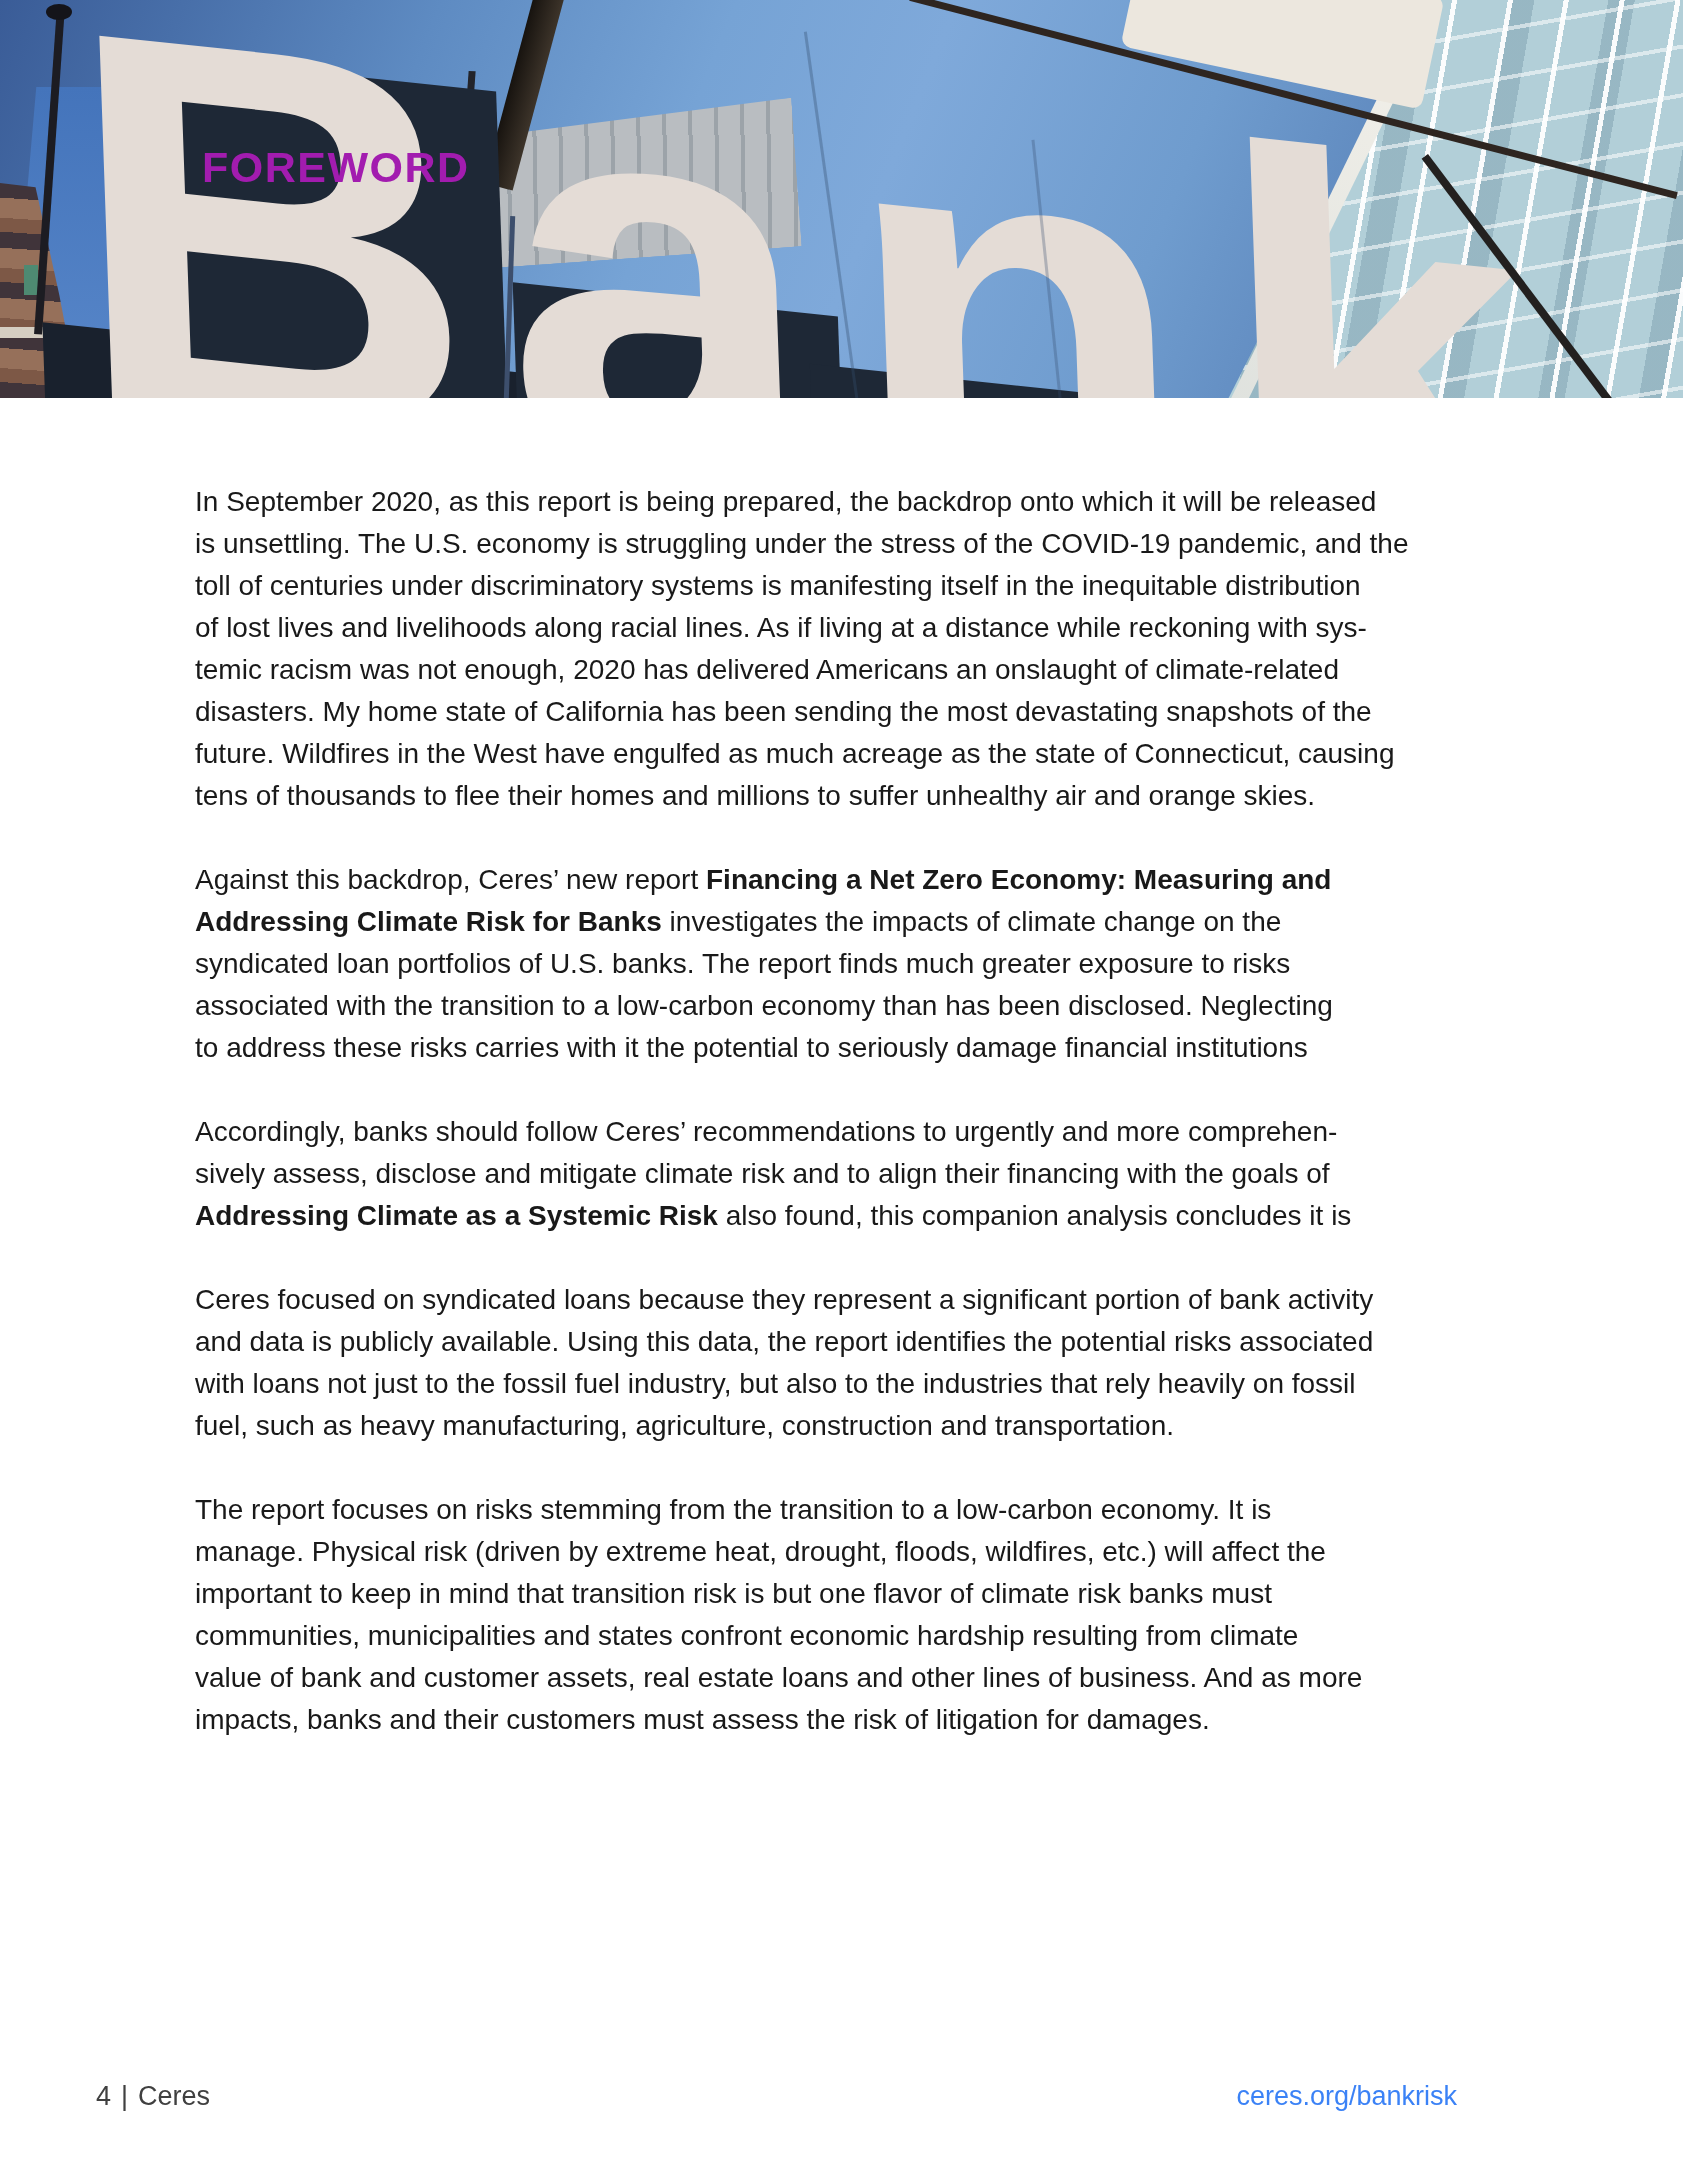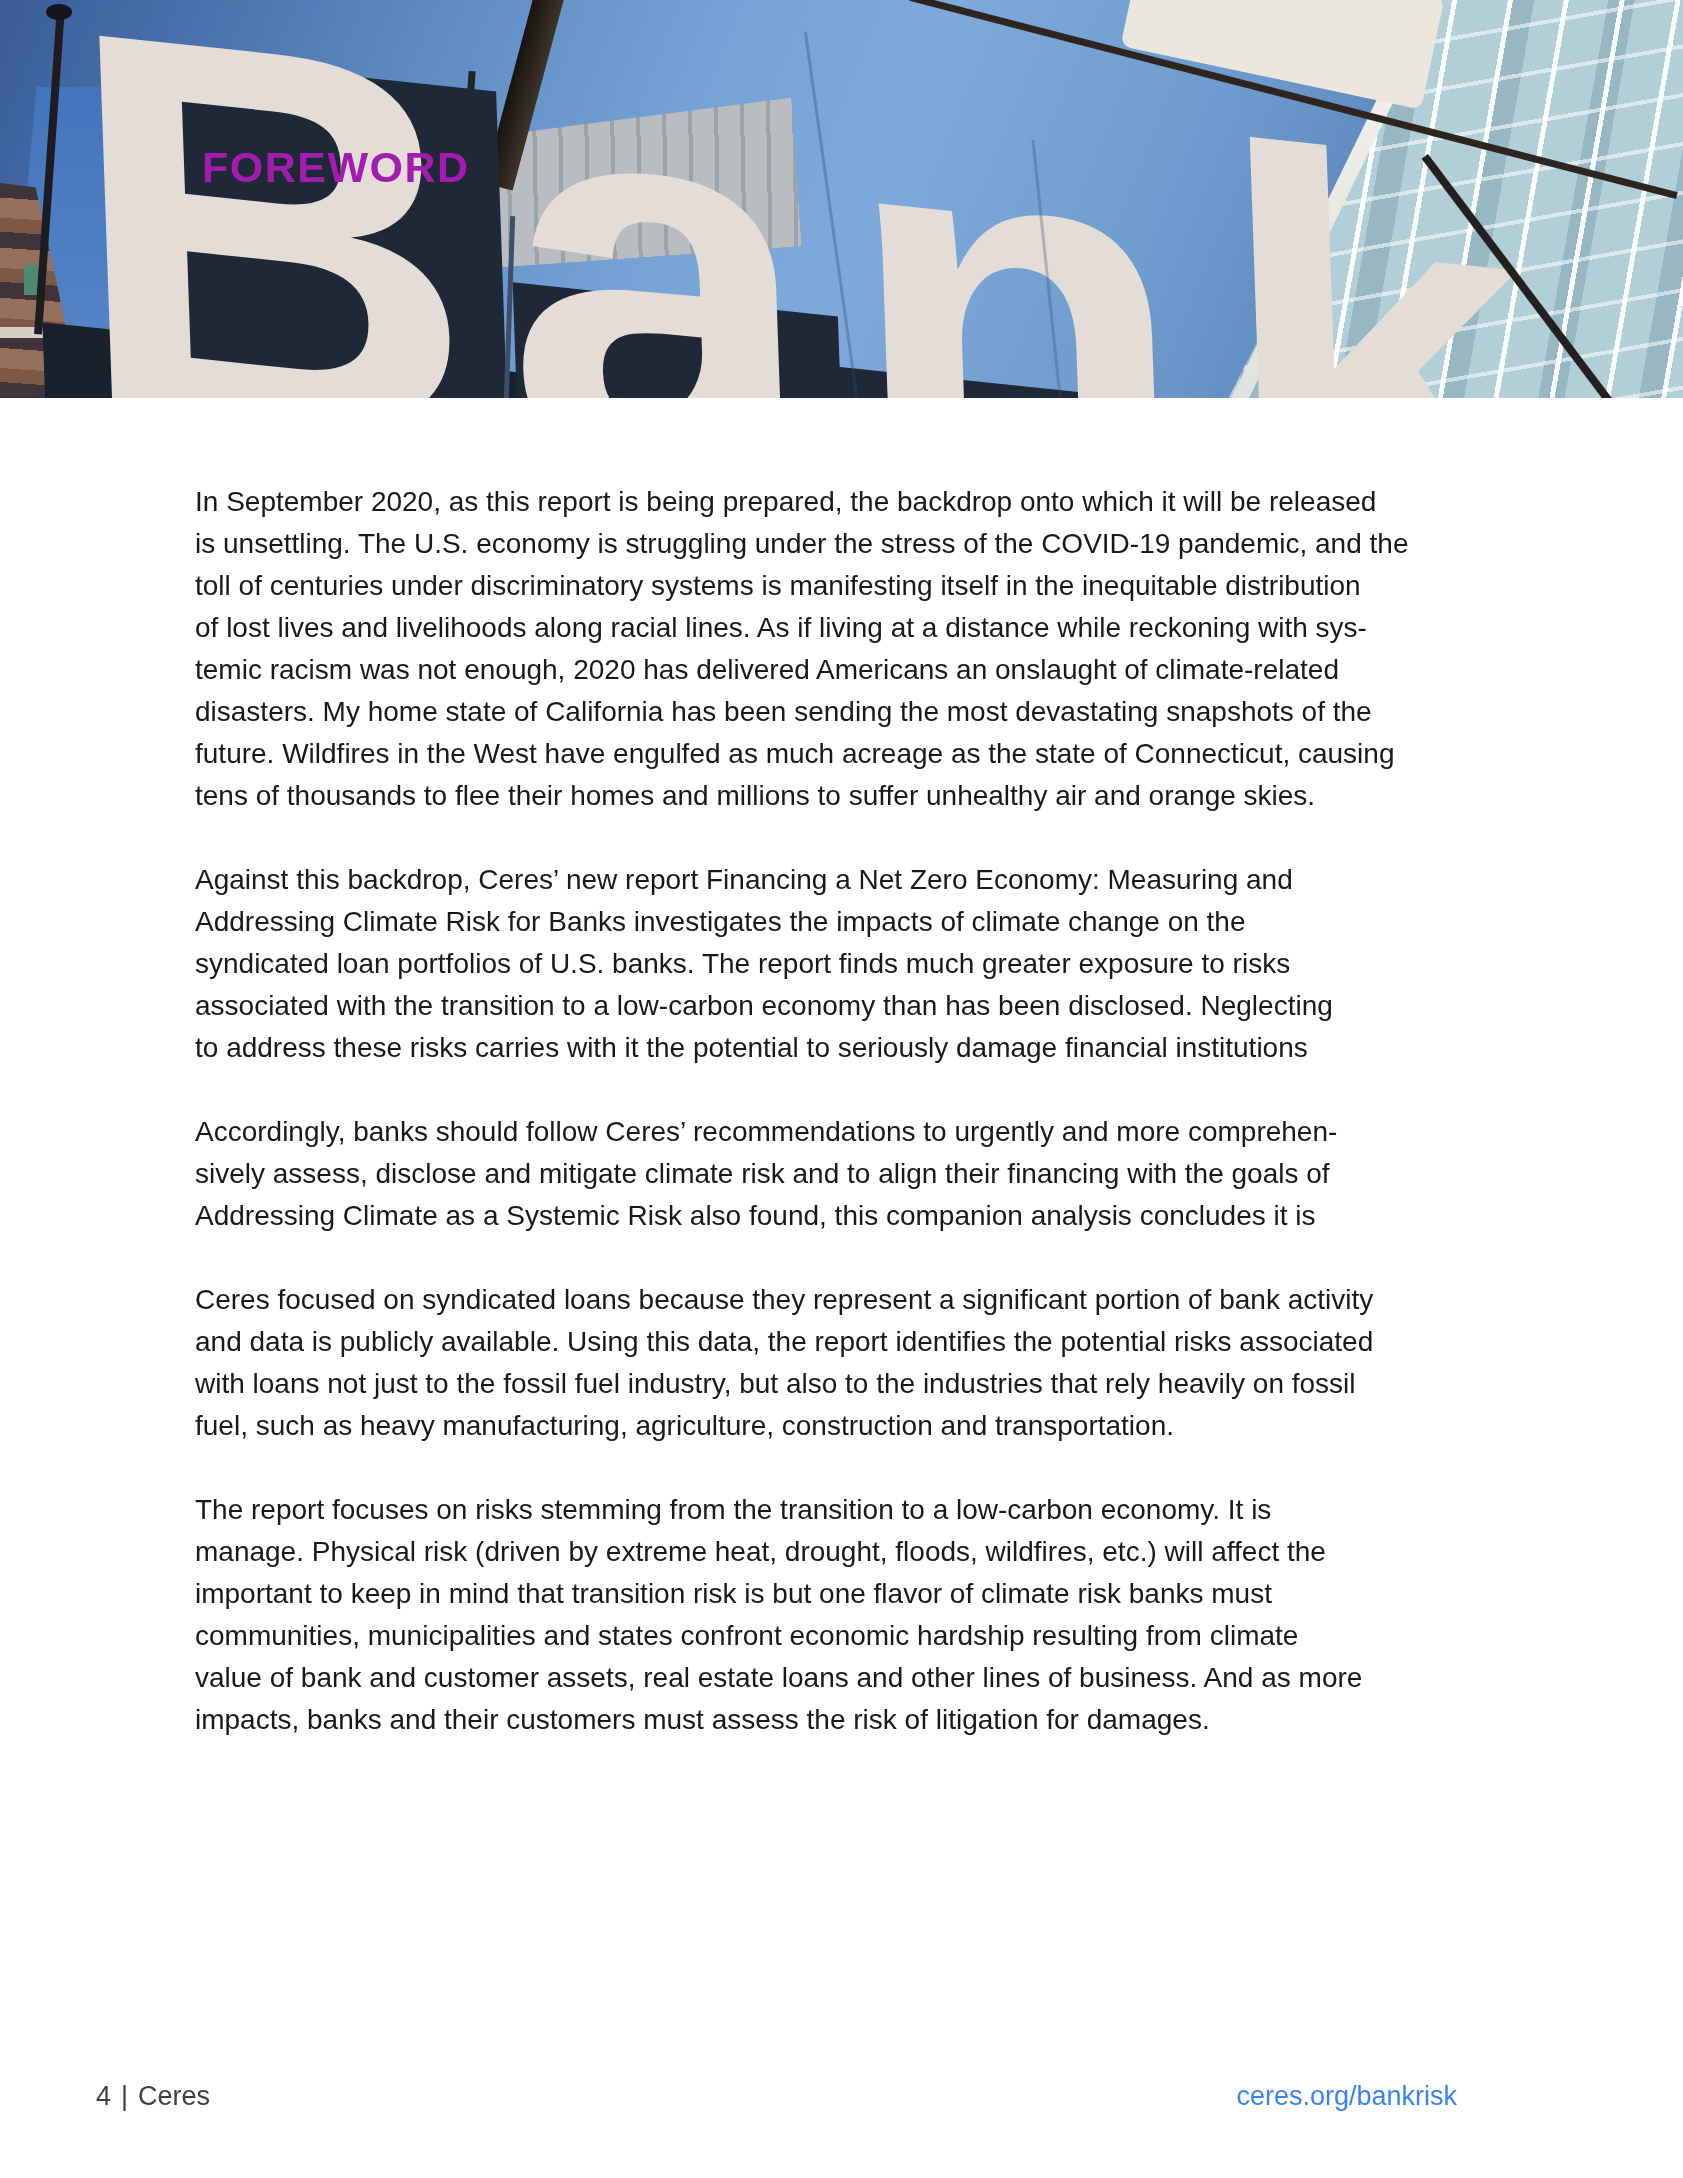--- a/index.html
+++ b/index.html
@@ -44,21 +44,21 @@
   .cable-a{left:911px;top:-6px;width:792px;height:7px;background:#2e2520;transform:rotate(14.5deg);transform-origin:0 0;}
   .cable-b{left:1428px;top:154px;width:327px;height:8px;background:#23201f;transform:rotate(53deg);transform-origin:0 0;}
   .cable-f1{left:830px;top:30px;width:3px;height:376px;background:rgba(52,76,110,.35);transform:rotate(-8deg);}
   .cable-f2{left:1047px;top:139px;width:3px;height:297px;background:rgba(52,76,110,.3);transform:rotate(-6deg);}
   .banner-title{left:202px;top:143px;font-size:43px;font-weight:700;color:#a21caf;letter-spacing:1.5px;text-align:center;}
 
   
   .article{position:absolute;left:195px;top:481px;width:1406px;color:#191919;font-size:28px;}
   .article p{margin:0 0 42px 0;line-height:42px;}
   .article .line{display:block;white-space:nowrap;}
-  .article .bold{font-weight:400;}
+  .article .bold{font-weight:700;}
 
   
   .footer-left{position:absolute;left:96px;top:2081px;font-size:27px;}
   .footer-right{position:absolute;top:2081px;right:226px;font-size:27px;text-decoration:none;}
   .footer-sep{padding:0 10px;font-weight:300;}
 </style>
 </head>
 <body>
 
 <div class="page">

